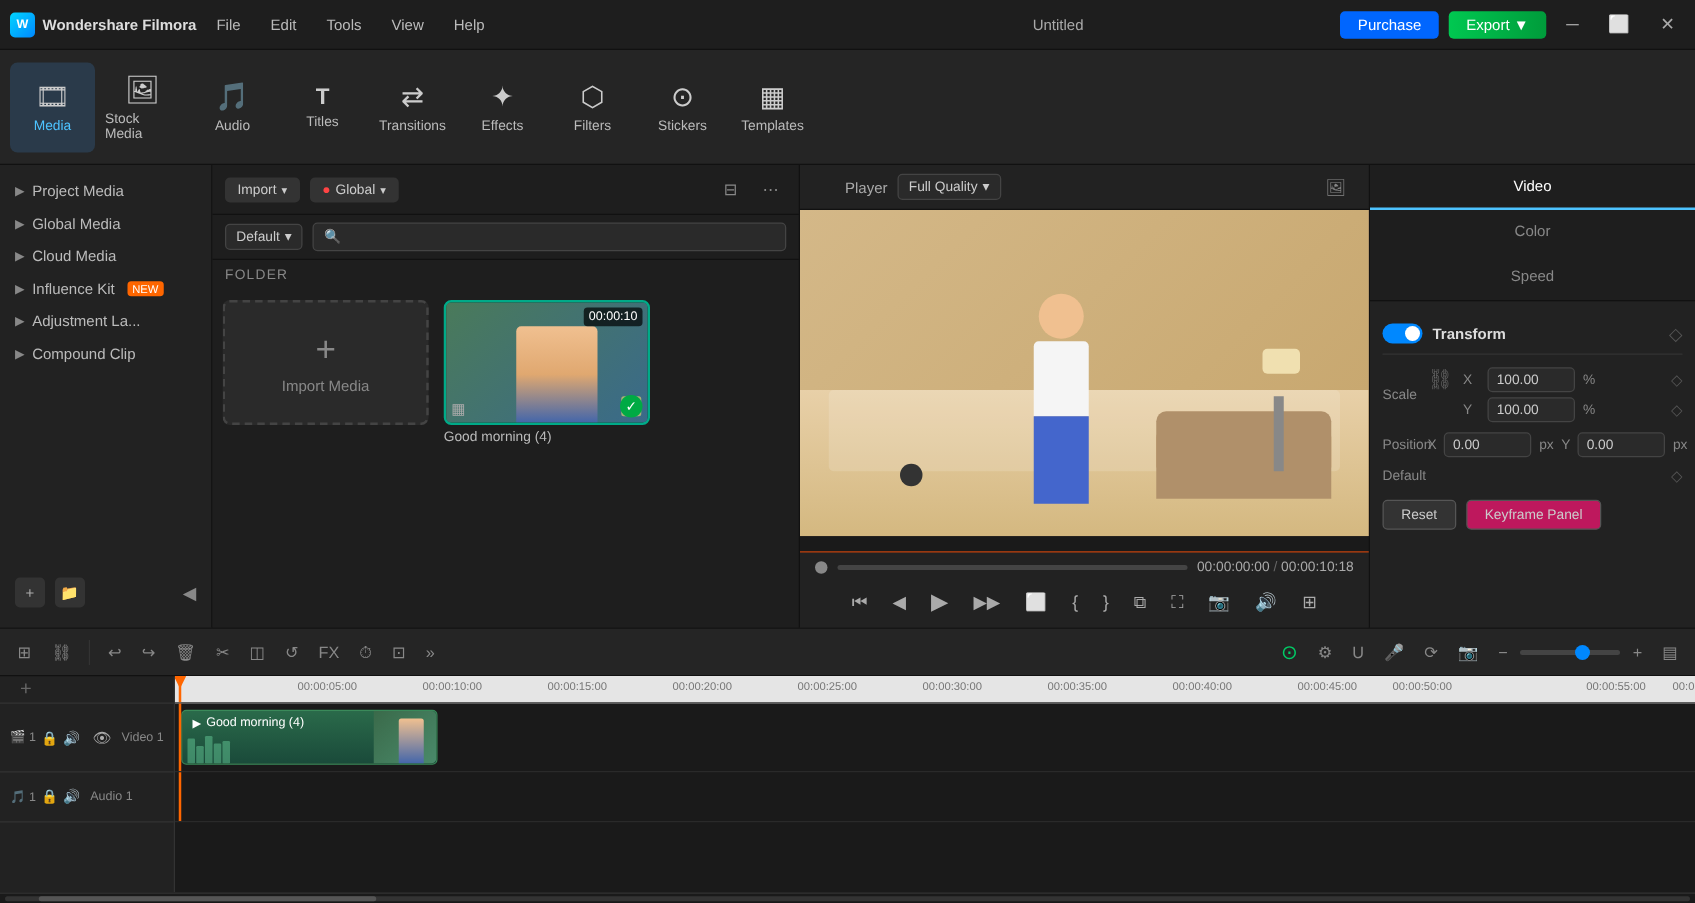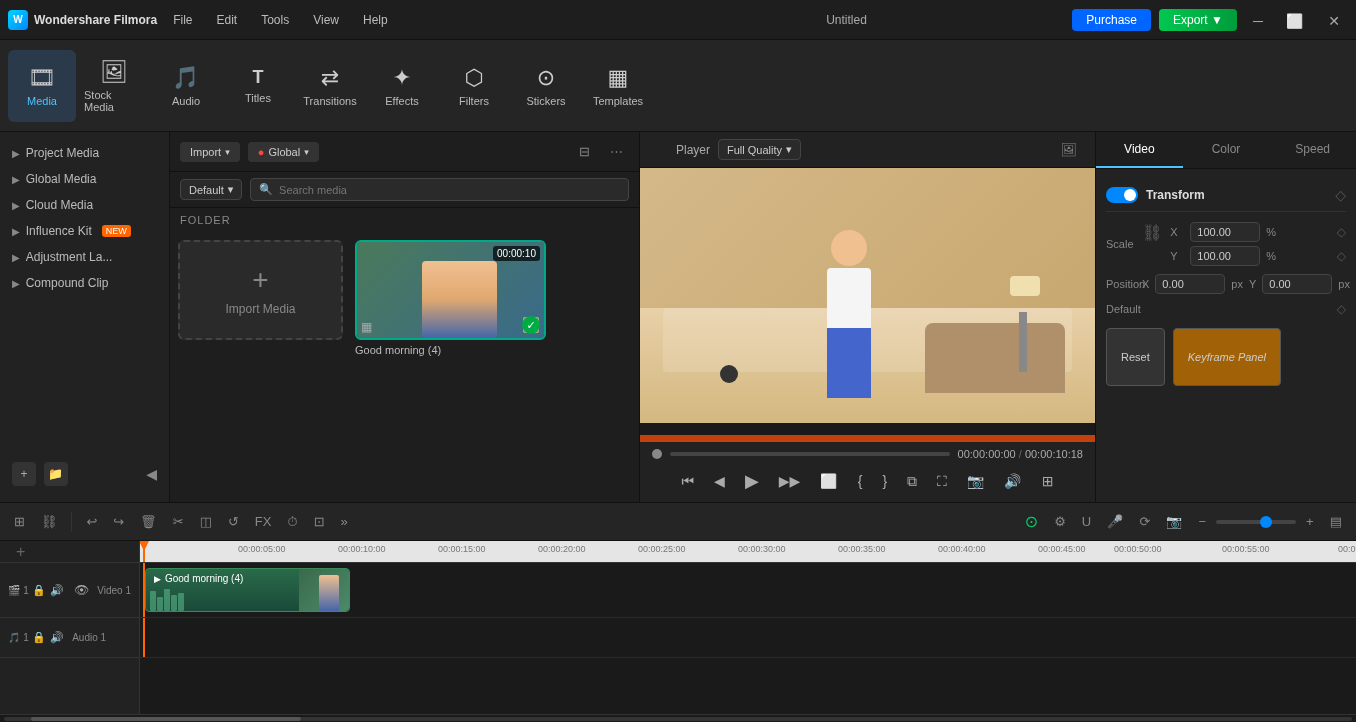--- a/index.html
+++ b/index.html
@@ -24,21 +24,21 @@
       width: 20px; height: 20px;
       background: linear-gradient(135deg, #00d4ff, #0088ff);
       border-radius: 4px;
       display: flex; align-items: center; justify-content: center;
       font-size: 10px; color: #fff; font-weight: bold;
     }
     .title-bar-app-name { color: #ddd; font-size: 12px; font-weight: 600; }
     .title-bar-menu { display: flex; gap: 16px; flex: 1; }
     .menu-item { color: #bbb; font-size: 12px; cursor: pointer; padding: 4px 4px; }
     .title-center { flex: 1; text-align: center; color: #aaa; font-size: 12px; }
-    .title-bar-right { display: flex; align-items: flex-end; gap: 8px; }
+    .title-bar-right { display: flex; align-items: flex-start; gap: 8px; }
     .purchase-btn {
       background: #0066ff;
       color: #fff;
       border: none;
       padding: 4px 14px;
       border-radius: 4px;
       font-size: 12px;
       cursor: pointer;
     }
     .export-btn {
@@ -226,21 +226,21 @@
       color: #888;
       gap: 6px;
     }
     .media-item-add .plus { font-size: 28px; color: #888; }
     .media-thumb {
       width: 165px;
       position: relative;
       cursor: pointer;
     }
     .media-thumb-img {
-      width: 191px; height: 100px;
+      width: 165px; height: 100px;
       background: linear-gradient(135deg, #3a5a3a, #2a4a5a);
       border-radius: 6px;
       border: 2px solid #00aa88;
       overflow: hidden;
       position: relative;
       padding-left: 40px;
     }
     .media-thumb-duration {
       position: absolute;
       top: 4px; right: 4px;
@@ -318,21 +318,21 @@
     .video-ball {
       position: absolute;
       bottom: 40px; left: 80px;
       width: 18px; height: 18px;
       background: #333;
       border-radius: 50%;
     }
     .player-controls {
       background: #222;
       padding: 6px 12px;
-      border-top: 7px solid #c2410c;
+      border-top: 1px solid #c2410c;
       margin-top: 12px;
     }
     .progress-bar-wrap {
       display: flex;
       align-items: center;
       gap: 8px;
       margin-bottom: 6px;
     }
     .progress-dot {
       width: 10px; height: 10px;
@@ -375,20 +375,21 @@
     .right-panel {
       width: 260px;
       background: #222;
       display: flex;
       flex-direction: column;
     }
     .right-tabs {
       display: flex;
       background: #1e1e1e;
       border-bottom: 1px solid #111;
+      flex-direction: column;
     }
     .right-tab {
       flex: 1;
       padding: 10px 4px;
       text-align: center;
       font-size: 12px;
       color: #888;
       cursor: pointer;
       border-bottom: 2px solid transparent;
     }
@@ -442,28 +443,27 @@
     .reset-btn {
       background: #333;
       border: 1px solid #555;
       color: #ccc;
       padding: 5px 14px;
       border-radius: 4px;
       cursor: pointer;
       font-size: 11px;
     }
     .keyframe-btn {
-      background: #a16207;
+      background: #be185d;
       border: 1px solid #555;
       color: #ccc;
-      padding: 22px 14px;
-      border-radius: 4px;
-      cursor: pointer;
-      font-size: 11px;
-      font-style: italic;
+      padding: 5px 14px;
+      border-radius: 4px;
+      cursor: pointer;
+      font-size: 11px;
     }
     .action-row {
       display: flex;
       gap: 8px;
       margin-top: 12px;
     }
     .toggle-on {
       width: 32px; height: 16px;
       background: #0088ff;
       border-radius: 8px;
@@ -806,21 +806,20 @@
       <button class="tl-btn" style="margin-left:auto;">⊟</button>
       <button class="tl-btn">⋯</button>
     </div>
     <div class="media-filter-bar">
       <button class="sort-btn">
         <span>Default</span>
         <span>▾</span>
       </button>
       <div class="search-box">
         <span>🔍</span>
-        <input type="text" placeholder="Search media" style="">
       </div>
     </div>
     <div class="folder-label">FOLDER</div>
     <div class="media-grid">
       <div class="media-item-add">
         <span class="plus">+</span>
         <span>Import Media</span>
       </div>
       <div class="media-thumb">
         <div class="media-thumb-img">
@@ -1025,21 +1024,21 @@
         <span class="tl-mark-label" style="left:98px;">00:00:05:00</span>
         <span class="tl-mark-label" style="left:198px;">00:00:10:00</span>
         <span class="tl-mark-label" style="left:298px;">00:00:15:00</span>
         <span class="tl-mark-label" style="left:398px;">00:00:20:00</span>
         <span class="tl-mark-label" style="left:498px;">00:00:25:00</span>
         <span class="tl-mark-label" style="left:598px;">00:00:30:00</span>
         <span class="tl-mark-label" style="left:698px;">00:00:35:00</span>
         <span class="tl-mark-label" style="left:798px;">00:00:40:00</span>
         <span class="tl-mark-label" style="left:898px;">00:00:45:00</span>
         <span class="tl-mark-label" style="left:974px;text-align:center;">00:00:50:00</span>
-        <span class="tl-mark-label" style="left:1082px;">00:00:55:00</span>
+        <span class="tl-mark-label" style="left:1129px;">00:00:55:00</span>
         <span class="tl-mark-label" style="left:1198px;">00:01:00</span>
 
         <div class="tl-playhead">
           <div class="tl-playhead-top"></div>
         </div>
       </div>
 
       <div class="tl-tracks-area">
 
         <div class="tl-track">

